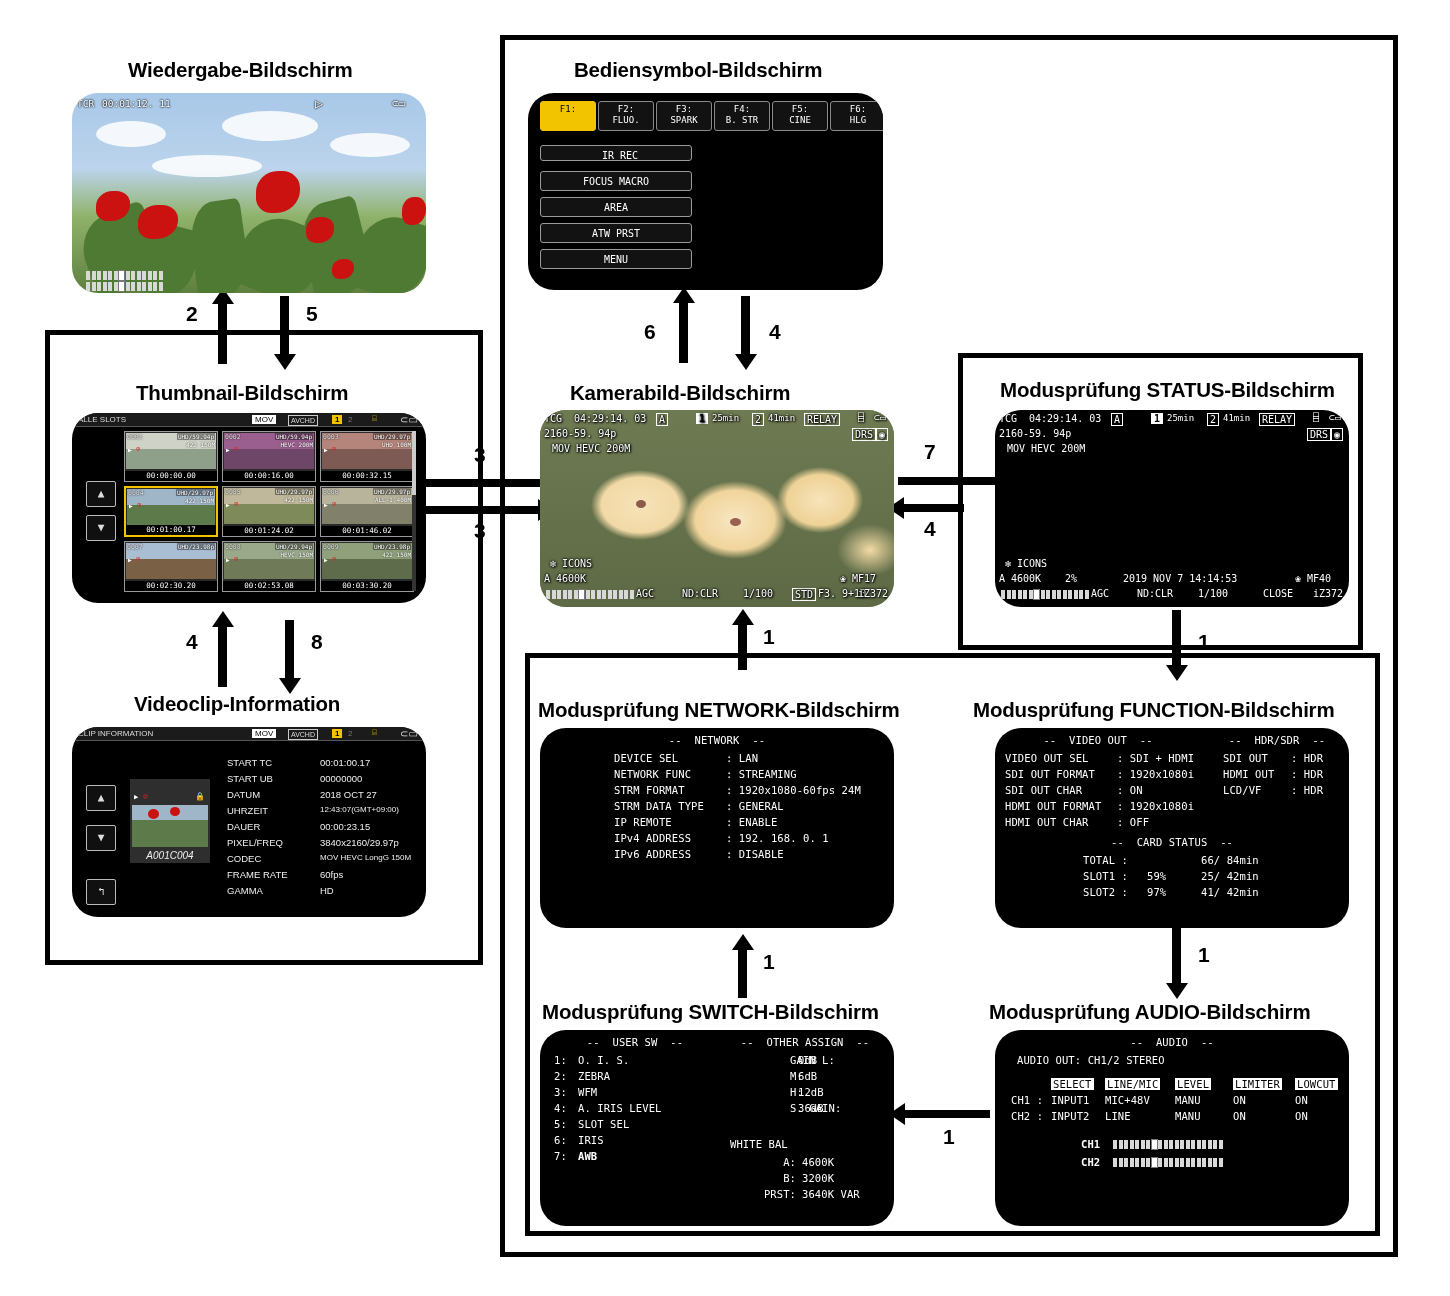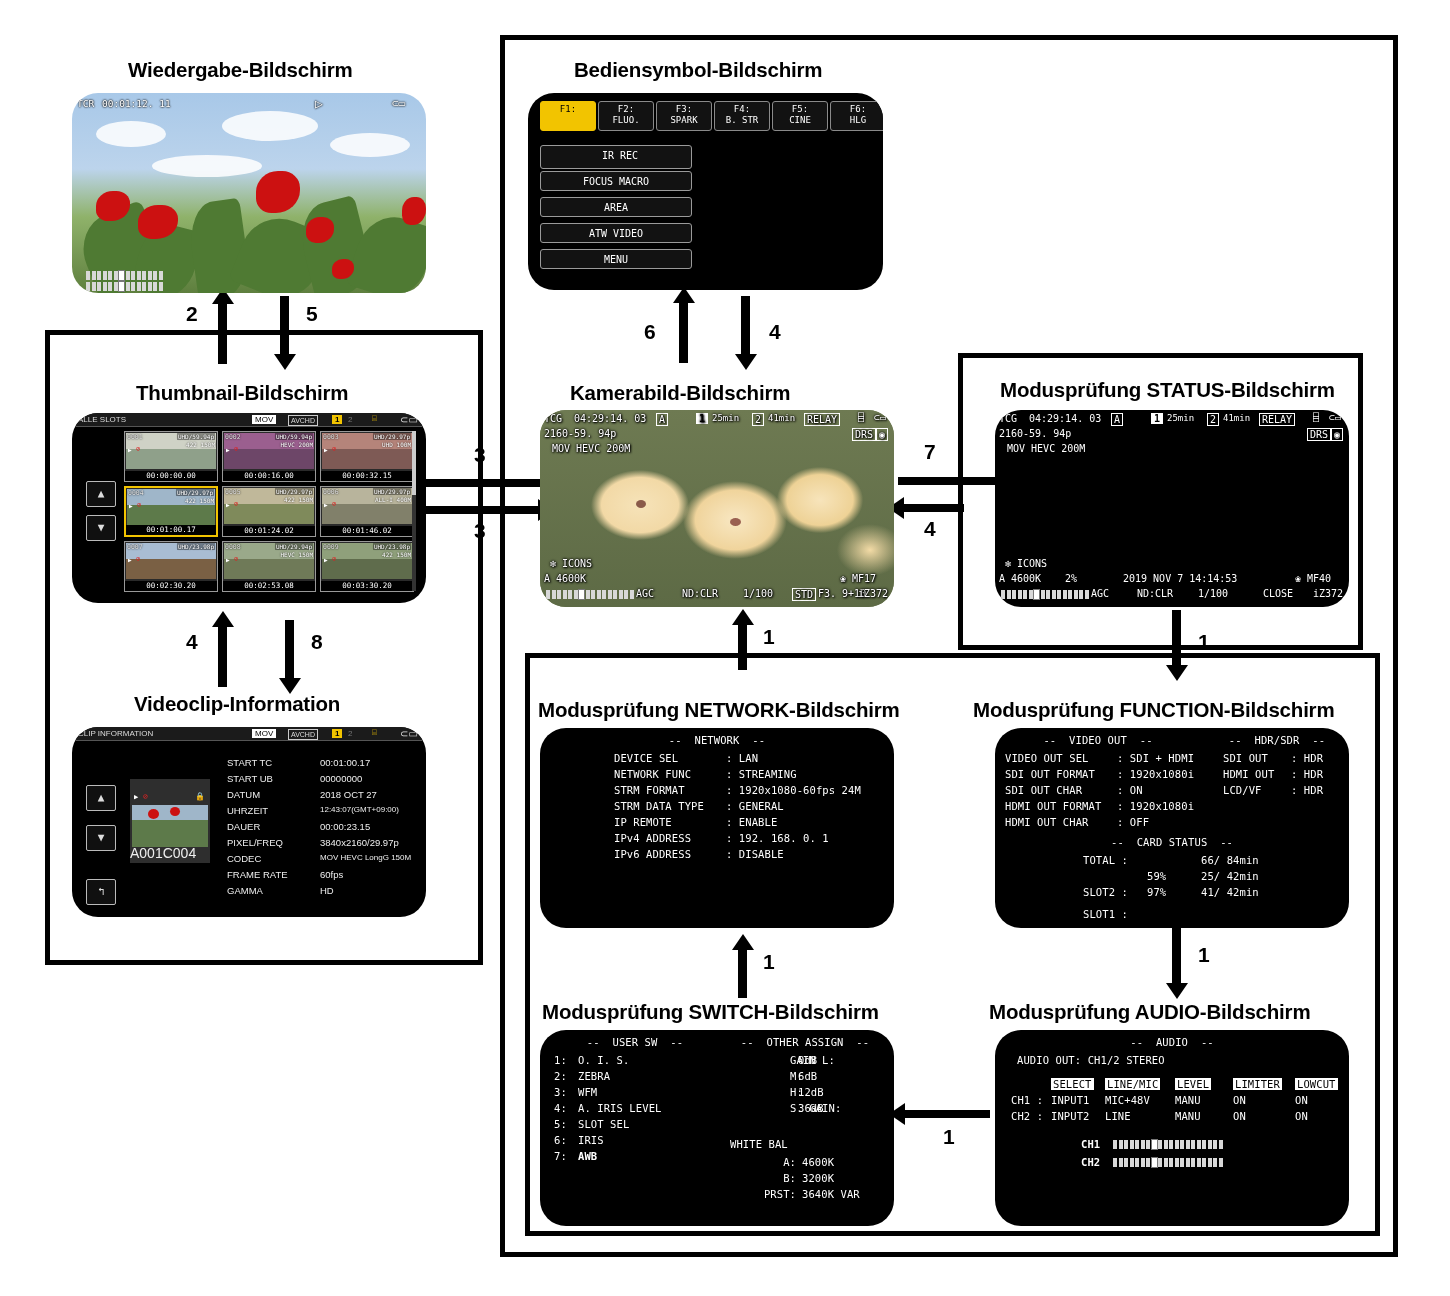--- a/index.html
+++ b/index.html
@@ -276,21 +276,21 @@
   <div class="navbtn" style="left:14px;top:152px;width:28px;height:24px;line-height:24px;">↰</div>
 
   <div class="abs" style="left:58px;top:52px;width:80px;height:84px;background:#2e2e2e;">
     <div class="abs" style="left:0;top:2px;width:80px;text-align:center;font-size:8px;color:#eee;font-family:'Liberation Sans',sans-serif;margin-top:36px;">No.0004</div>
     <div class="abs" style="left:4px;top:14px;font-size:7px;color:#fff;">▶</div>
     <div class="abs" style="left:13px;top:13px;font-size:8px;color:#d22;">⊘</div>
     <div class="abs" style="right:5px;top:13px;font-size:8px;color:#e07a1a;">🔒</div>
     <div class="abs" style="left:2px;top:26px;width:76px;height:42px;background:linear-gradient(#9fb6c9 0 35%,#5d7a4a 35% 100%);"></div>
     <div class="abs" style="left:18px;top:30px;width:11px;height:10px;background:#cc1111;border-radius:50%;"></div>
     <div class="abs" style="left:40px;top:28px;width:10px;height:9px;background:#cc1111;border-radius:50%;"></div>
-    <div class="abs" style="left:0;bottom:2px;width:80px;text-align:left;font-size:14px;color:#eee;font-family:'Liberation Sans',sans-serif;">A001C004</div>
+    <div class="abs" style="left:0;bottom:2px;width:80px;text-align:center;font-size:10px;color:#eee;font-family:'Liberation Sans',sans-serif;font-style:italic;">A001C004</div>
   </div>
   <div id="clipinfo-rows">
       <div class="ci-row-l" style="left: 155px; top: 30px;">START TC</div>
       <div class="ci-row-r" style="left: 248px; top: 30px;">00:01:00.17</div>
       <div class="ci-row-l" style="left: 155px; top: 46px;">START UB</div>
       <div class="ci-row-r" style="left: 248px; top: 46px;">00000000</div>
       <div class="ci-row-l" style="left: 155px; top: 62px;">DATUM</div>
       <div class="ci-row-r" style="left: 248px; top: 62px;">2018 OCT 27</div>
       <div class="ci-row-l" style="left: 155px; top: 78px;">UHRZEIT</div>
       <div class="ci-row-r" style="left: 248px; top: 78px; font-size: 8px;">12:43:07(GMT+09:00)</div>
@@ -329,24 +329,24 @@
       <div class="fkey" style="left: 244px; top: 8px; width: 56px; height: 30px;">
         <div>F5:</div>
         <div>CINE</div>
       </div>
       <div class="fkey" style="left: 302px; top: 8px; width: 56px; height: 30px;">
         <div>F6:</div>
         <div>HLG</div>
       </div>
     </div>
   <div id="fnbuttons">
-      <div class="fnbtn" style="left: 12px; top: 52px; width: 152px; height: 24px; line-height: 19px; padding-left: 8px;">IR REC</div>
+      <div class="fnbtn" style="left: 12px; top: 52px; width: 152px; height: 16px; line-height: 19px; padding-left: 8px;">IR REC</div>
       <div class="fnbtn" style="left: 12px; top: 78px; width: 152px; height: 20px; line-height: 19px;">FOCUS MACRO</div>
       <div class="fnbtn" style="left: 12px; top: 104px; width: 152px; height: 20px; line-height: 19px;">AREA</div>
-      <div class="fnbtn" style="left: 12px; top: 130px; width: 152px; height: 20px; line-height: 19px;">ATW VIDEO</div>
+      <div class="fnbtn" style="left: 12px; top: 130px; width: 152px; height: 20px; line-height: 19px;">ATW PRST</div>
       <div class="fnbtn" style="left: 12px; top: 156px; width: 152px; height: 20px; line-height: 19px;">MENU</div>
     </div>
 </div>
 
 <div class="scr-title" style="left:570px;top:381px;">Kamerabild-Bildschirm</div>
 <div class="lcd" style="left:540px;top:410px;width:354px;height:197px;background:#6e7a52;">
   <div class="abs" style="inset:0;background:
       radial-gradient(ellipse 70px 50px at 100px 95px,#f6e3b9 0%,#f2d9a6 55%,rgba(242,217,166,0) 70%),
       radial-gradient(ellipse 72px 54px at 195px 110px,#f8e7c2 0%,#f0d49c 55%,rgba(240,212,156,0) 72%),
       radial-gradient(ellipse 60px 46px at 280px 90px,#f7e4bb 0%,#eed296 55%,rgba(238,210,150,0) 72%),
@@ -491,21 +491,21 @@
       <div class="mtxt" style="left: 228px; top: 40px;">HDMI OUT</div>
       <div class="mtxt" style="left: 296px; top: 40px;">: HDR</div>
       <div class="mtxt" style="left: 228px; top: 56px;">LCD/VF</div>
       <div class="mtxt" style="left: 296px; top: 56px;">: HDR</div>
     </div>
   <div class="mtxt" style="left:0;top:108px;width:354px;text-align:center;">--  CARD STATUS  --</div>
   <div id="fn-card-rows">
       <div class="mtxt" style="left: 88px; top: 126px;">TOTAL :</div>
       <div class="mtxt" style="left: 152px; top: 126px;"></div>
       <div class="mtxt" style="left: 206px; top: 126px;">66/ 84min</div>
-      <div class="mtxt" style="left: 88px; top: 142px; margin-top: 38px;">SLOT1 :</div>
+      <div class="mtxt" style="left: 88px; top: 142px;">SLOT1 :</div>
       <div class="mtxt" style="left: 152px; top: 142px;">59%</div>
       <div class="mtxt" style="left: 206px; top: 142px;">25/ 42min</div>
       <div class="mtxt" style="left: 88px; top: 158px;">SLOT2 :</div>
       <div class="mtxt" style="left: 152px; top: 158px;">97%</div>
       <div class="mtxt" style="left: 206px; top: 158px;">41/ 42min</div>
     </div>
 </div>
 
 <div class="scr-title" style="left:542px;top:1000px;">Modusprüfung SWITCH-Bildschirm</div>
 <div class="lcd" style="left:540px;top:1030px;width:354px;height:196px;">

